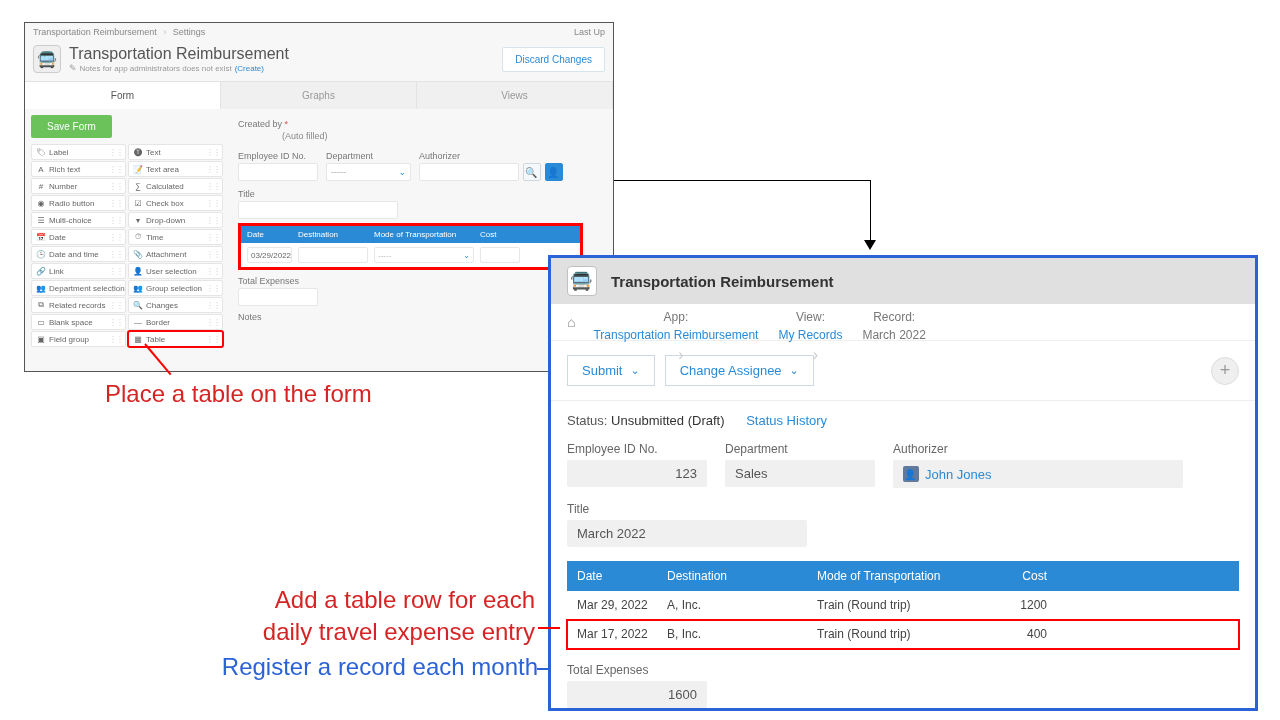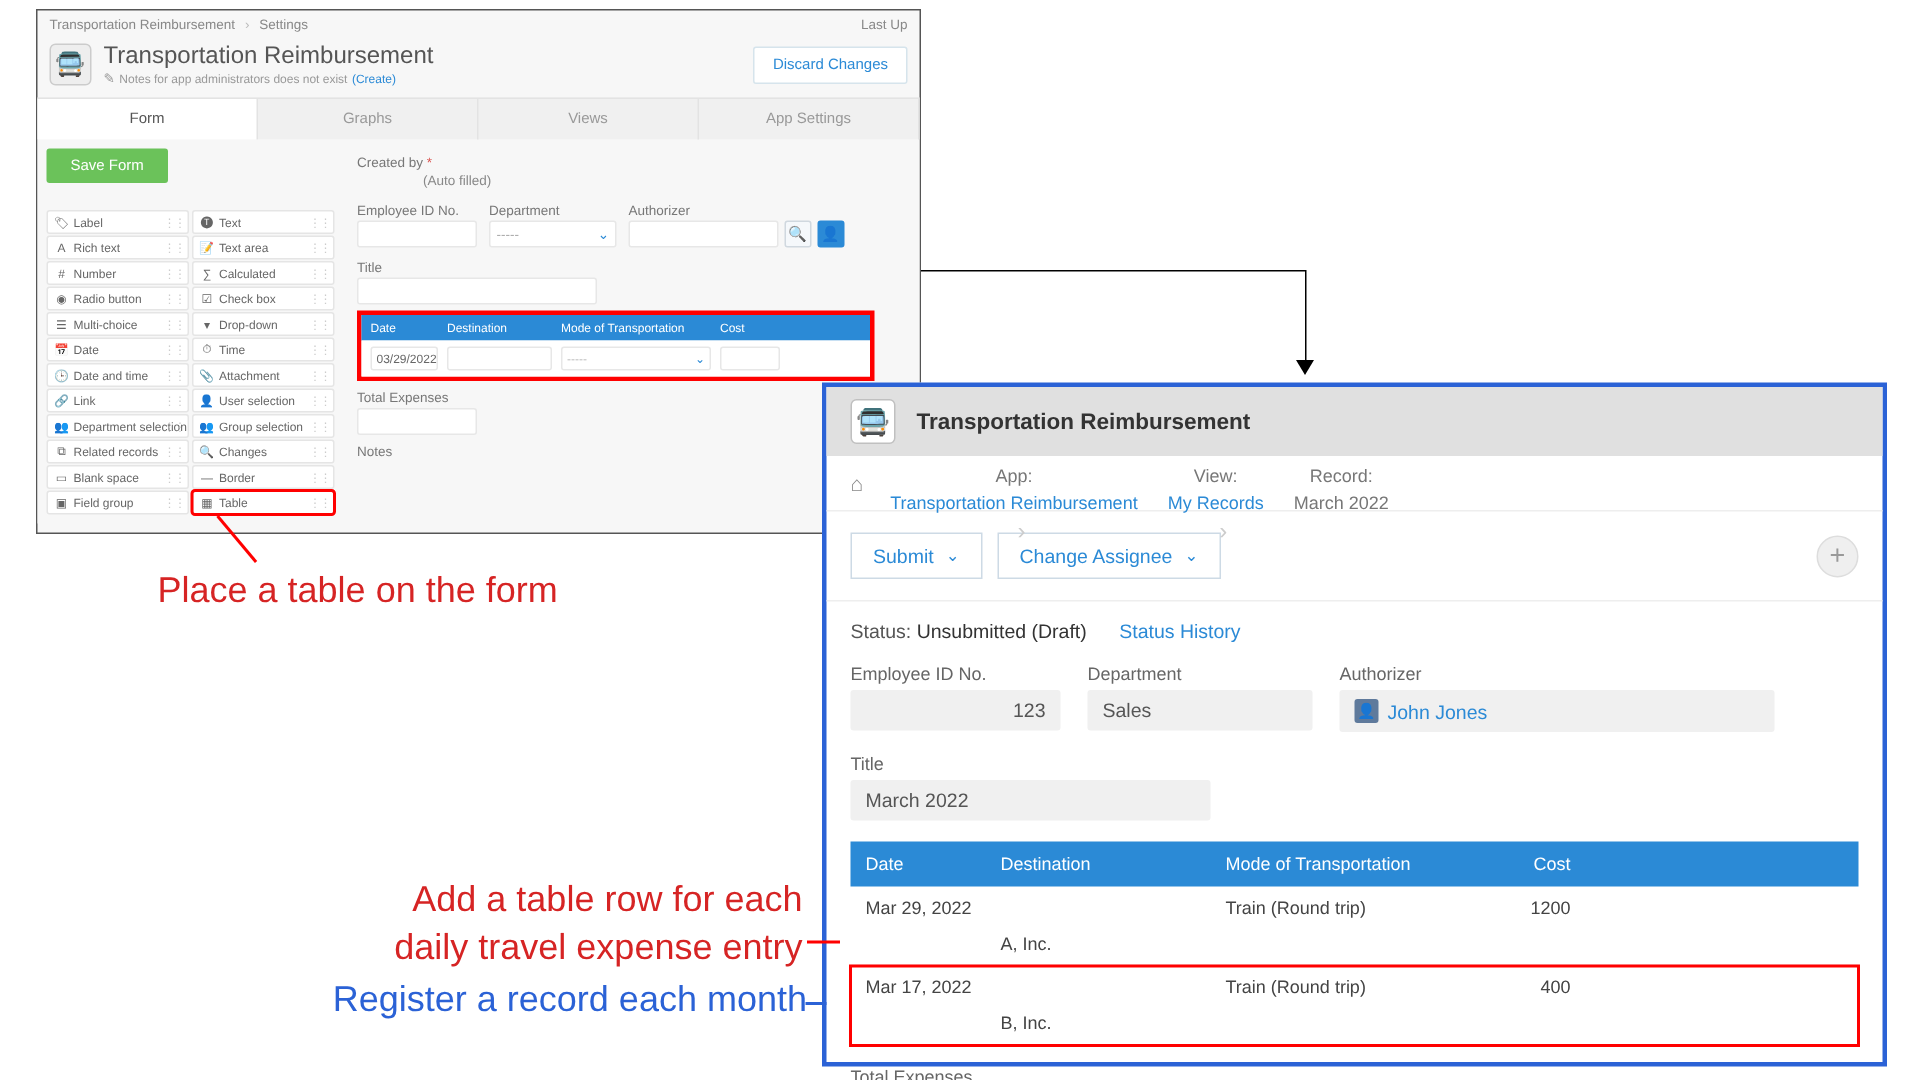--- a/index.html
+++ b/index.html
@@ -1,37 +1,37 @@
 <!DOCTYPE html>
 <html><head>
 <meta charset="utf-8">
 <style>
   * { box-sizing: border-box; margin: 0; padding: 0; font-family: -apple-system, BlinkMacSystemFont, "Segoe UI", Arial, sans-serif; }
   body { background: #fff; width: 1280px; height: 720px; position: relative; overflow: hidden; }
   
   
-  .admin-panel { position: absolute; left: 24px; top: 6px; width: 590px; height: 350px; border: 1px solid #555; background: #f7f7f7; }
+  .admin-panel { position: absolute; left: 24px; top: 22px; width: 590px; height: 350px; border: 1px solid #555; background: #f7f7f7; }
   .admin-crumbs { font-size: 9px; color: #888; padding: 4px 8px; }
   .admin-crumbs .sep { margin: 0 4px; color:#bbb; }
   .admin-crumbs .lastup { float: right; }
   .admin-header { display: flex; align-items: center; padding: 4px 8px 8px 8px; }
   .app-icon-sm { width: 28px; height: 28px; background: #eee; border:1px solid #ccc; border-radius:4px; display:flex; align-items:center; justify-content:center; font-size:16px; margin-right:8px;}
   .admin-title { font-size: 16px; color: #555; }
   .admin-note { font-size: 8px; color: #999; display:flex; align-items:center; gap:3px;}
   .admin-note .pencil { font-size:9px; }
   .admin-note .lk { color:#2b8ad6; }
   .discard { margin-left:auto; font-size:10px; color:#2b8ad6; border:1px solid #d6e4ec; background:#fff; padding:6px 12px; border-radius:2px;}
   
   .admin-tabs { display:flex; border-top:1px solid #e3e3e3; background:#f0f0f0;}
   .admin-tab { flex:1; text-align:center; padding:8px 0; font-size:10px; color:#999; border-right:1px solid #e3e3e3; cursor:pointer;}
   .admin-tab.active { background:#fff; color:#555;}
   
   .admin-body { display:flex; background:#f7f7f7; }
   .admin-left { width:205px; padding:6px;}
-  .save-form { background:#6bc25a; color:#fff; font-size:10px; padding:6px 16px; border:none; border-radius:2px; margin-bottom:18px;}
+  .save-form { background:#6bc25a; color:#fff; font-size:10px; padding:6px 16px; border:none; border-radius:2px; margin-bottom:6px;}
   .field-box { display:flex; gap:2px; }
   .field-col { display:flex; flex-direction:column; gap:1px; }
   .field-item { width:95px; height:16px; background:#fff; border:1px solid #e5e5e5; font-size:8px; color:#666; display:flex; align-items:center; padding-left:4px; border-radius:2px; position:relative; gap:3px;}
   .field-item .grip { position:absolute; right:2px; color:#ccc; font-size:8px; letter-spacing:-1px;}
   .field-item.hl { outline:2px solid red; outline-offset:-1px; }
   
   .admin-right { flex:1; padding:6px 30px 6px 8px; font-size:9px; color:#777;}
   .admin-right .lbl { margin:4px 0 2px; font-size:9px; }
   .admin-right .req { color:#d9534f; }
   .inp { background:#fff; border:1px solid #e7e7e7; height:18px; border-radius:2px; }
@@ -76,21 +76,21 @@
   .rec-col { display:flex; flex-direction:column; gap:4px;}
   .rec-lbl { font-size:12px; color:#666;}
   .rec-val { background:#f0f0f0; padding:6px 10px; min-height:26px; display:flex; align-items:center; font-size:13px; border-radius:2px;}
   .rec-val.right { justify-content:flex-end; }
   .rec-val.user { color:#2b8ad6; gap:6px;}
   .user-ico { width:16px; height:16px; background:#5f7a9c; color:#fff; font-size:10px; display:flex; align-items:center; justify-content:center; border-radius:2px;}
   
   .rec-table-head { background:#2b8ad6; color:#fff; display:flex; font-size:12px; padding:8px 0;}
   .rec-table-head .t1{width:100px; padding-left:10px;} .rec-table-head .t2{width:150px;} .rec-table-head .t3{width:170px;} .rec-table-head .t4{width:70px; text-align:right; padding-right:10px;}
   .rec-table-row { display:flex; font-size:12px; padding:7px 0; color:#444; border-bottom:1px solid #eee;}
-  .rec-table-row .t1{width:100px; padding-left:10px;} .rec-table-row .t2{width:150px;margin-top:24px;} .rec-table-row .t3{width:170px;} .rec-table-row .t4{width:70px; text-align:right; padding-right:10px;}
+  .rec-table-row .t1{width:100px; padding-left:10px;} .rec-table-row .t2{width:150px;} .rec-table-row .t3{width:170px;} .rec-table-row .t4{width:70px; text-align:right; padding-right:10px;}
   .rec-table-row.hl { outline:2px solid red; outline-offset:-1px;}
   
   
   .callout2 { position:absolute; left:115px; top:584px; color:#d62424; font-size:24px; text-align:right; width:420px; line-height:1.35;}
   .callout3 { position:absolute; left:68px; top:653px; color:#2b62d6; font-size:24px; width:470px; text-align:right;}
   
   
   .conn-h { position:absolute; left:614px; top:180px; width:256px; height:1px; background:#000;}
   .conn-v { position:absolute; left:870px; top:180px; width:1px; height:64px; background:#000;}
   .conn-arrow { position:absolute; left:864px; top:240px; width:0; height:0; border-left:6px solid transparent; border-right:6px solid transparent; border-top:10px solid #000;}
@@ -122,21 +122,20 @@
         <span>Notes for app administrators does not exist</span>
         <span class="lk">(Create)</span>
       </div>
     </div>
     <button class="discard">Discard Changes</button>
   </div>
   <div class="admin-tabs">
     <div class="admin-tab active">Form</div>
     <div class="admin-tab">Graphs</div>
     <div class="admin-tab">Views</div>
-    <div class="admin-tab">App Settings</div>
   </div>
   <div class="admin-body">
     <div class="admin-left">
       <button class="save-form">Save Form</button>
       <div class="field-box">
         <div class="field-col" id="fcol-left">
             <div class="field-item">
               <span class="ico">🏷</span>
               <span>Label</span>
               <span class="grip">⋮⋮</span>

